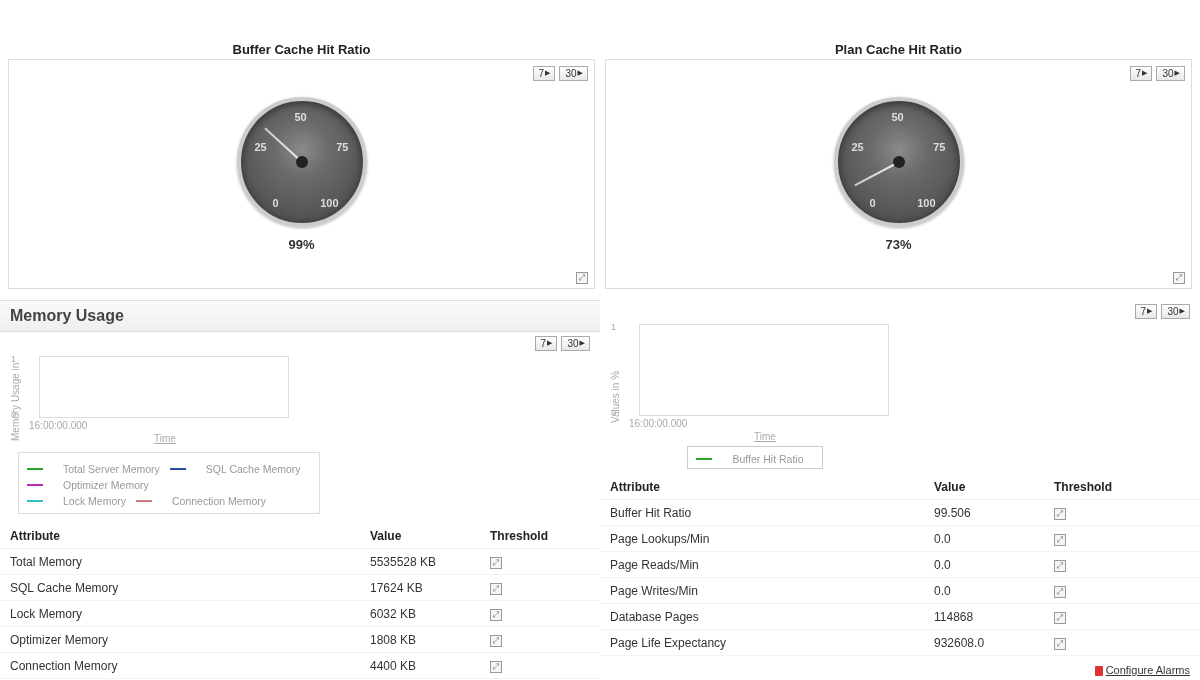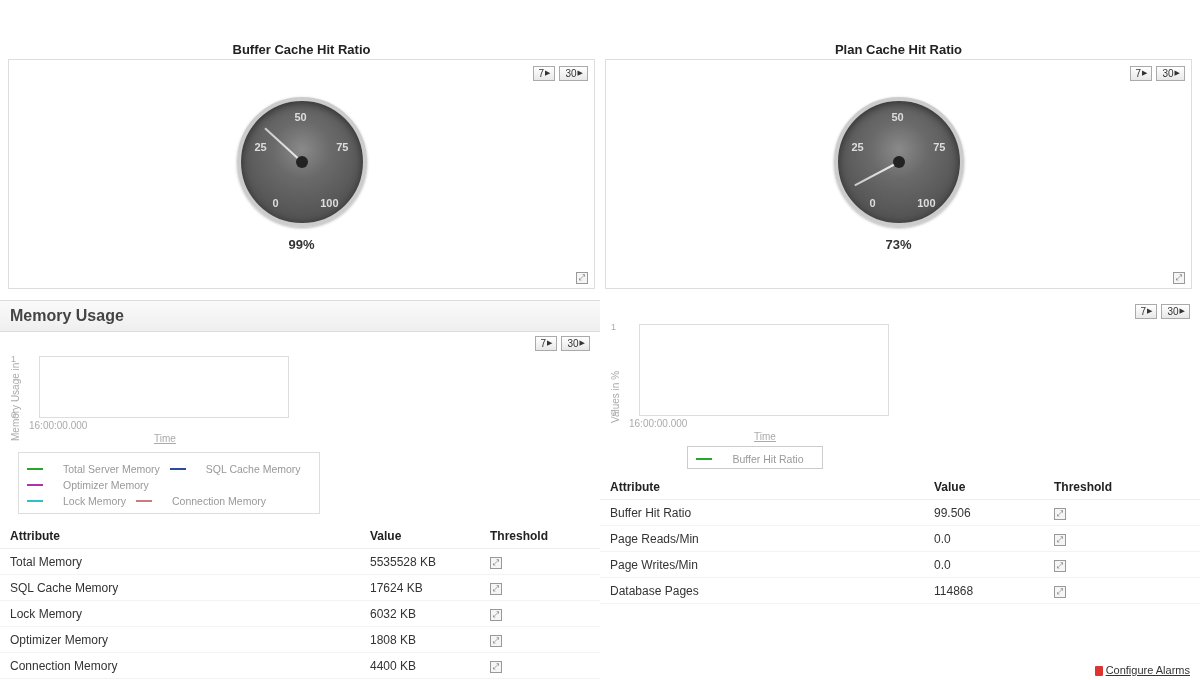--- a/index.html
+++ b/index.html
@@ -205,32 +205,42 @@
         <th style="width:26%">Threshold</th>
       </tr>
         </thead>
       <tbody>
           <tr>
             <td>Buffer Hit Ratio</td>
             <td>99.506</td>
             <td><span class="thresh-icon">⤢</span></td>
           </tr>
           <tr>
+            <td>Page Lookups/Min</td>
+            <td>0.0</td>
+            <td><span class="thresh-icon">⤢</span></td>
+          </tr>
+          <tr>
             <td>Page Reads/Min</td>
             <td>0.0</td>
             <td><span class="thresh-icon">⤢</span></td>
           </tr>
           <tr>
             <td>Page Writes/Min</td>
             <td>0.0</td>
             <td><span class="thresh-icon">⤢</span></td>
           </tr>
           <tr>
             <td>Database Pages</td>
             <td>114868</td>
+            <td><span class="thresh-icon">⤢</span></td>
+          </tr>
+          <tr>
+            <td>Page Life Expectancy</td>
+            <td>932608.0</td>
             <td><span class="thresh-icon">⤢</span></td>
           </tr>
         </tbody>
     </table>
   </div>
 </div>
 
 <div class="configure-alarms">
   <span class="ca-icon"></span><span>Configure Alarms</span>
 </div>

